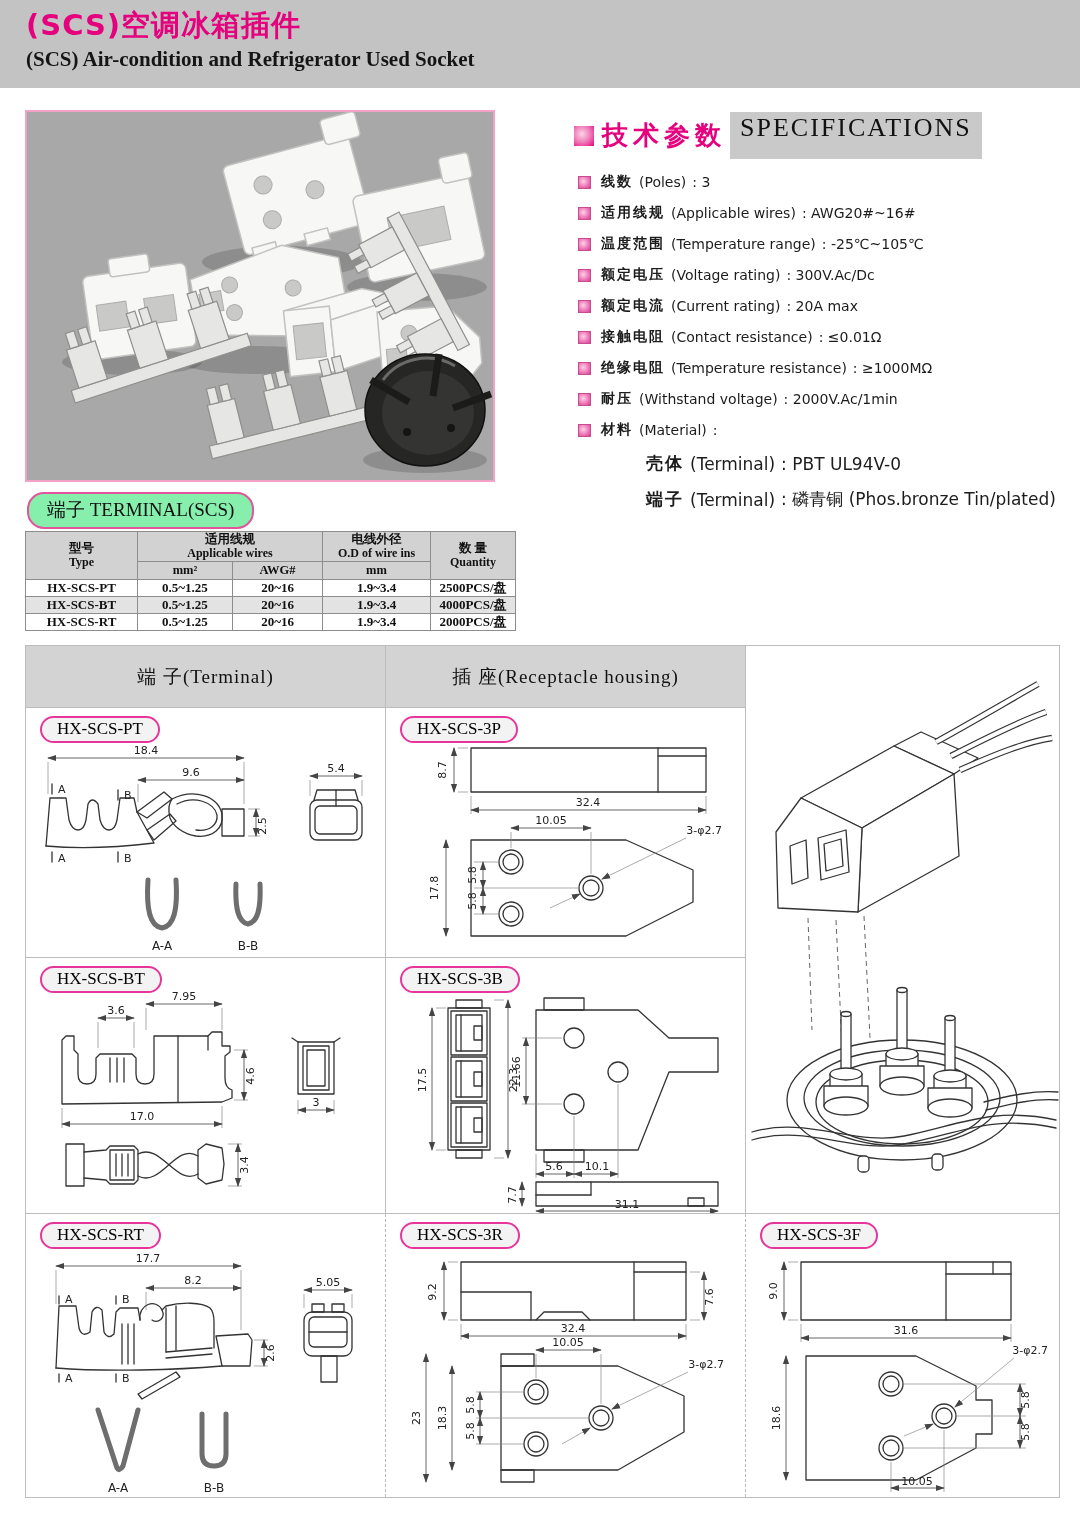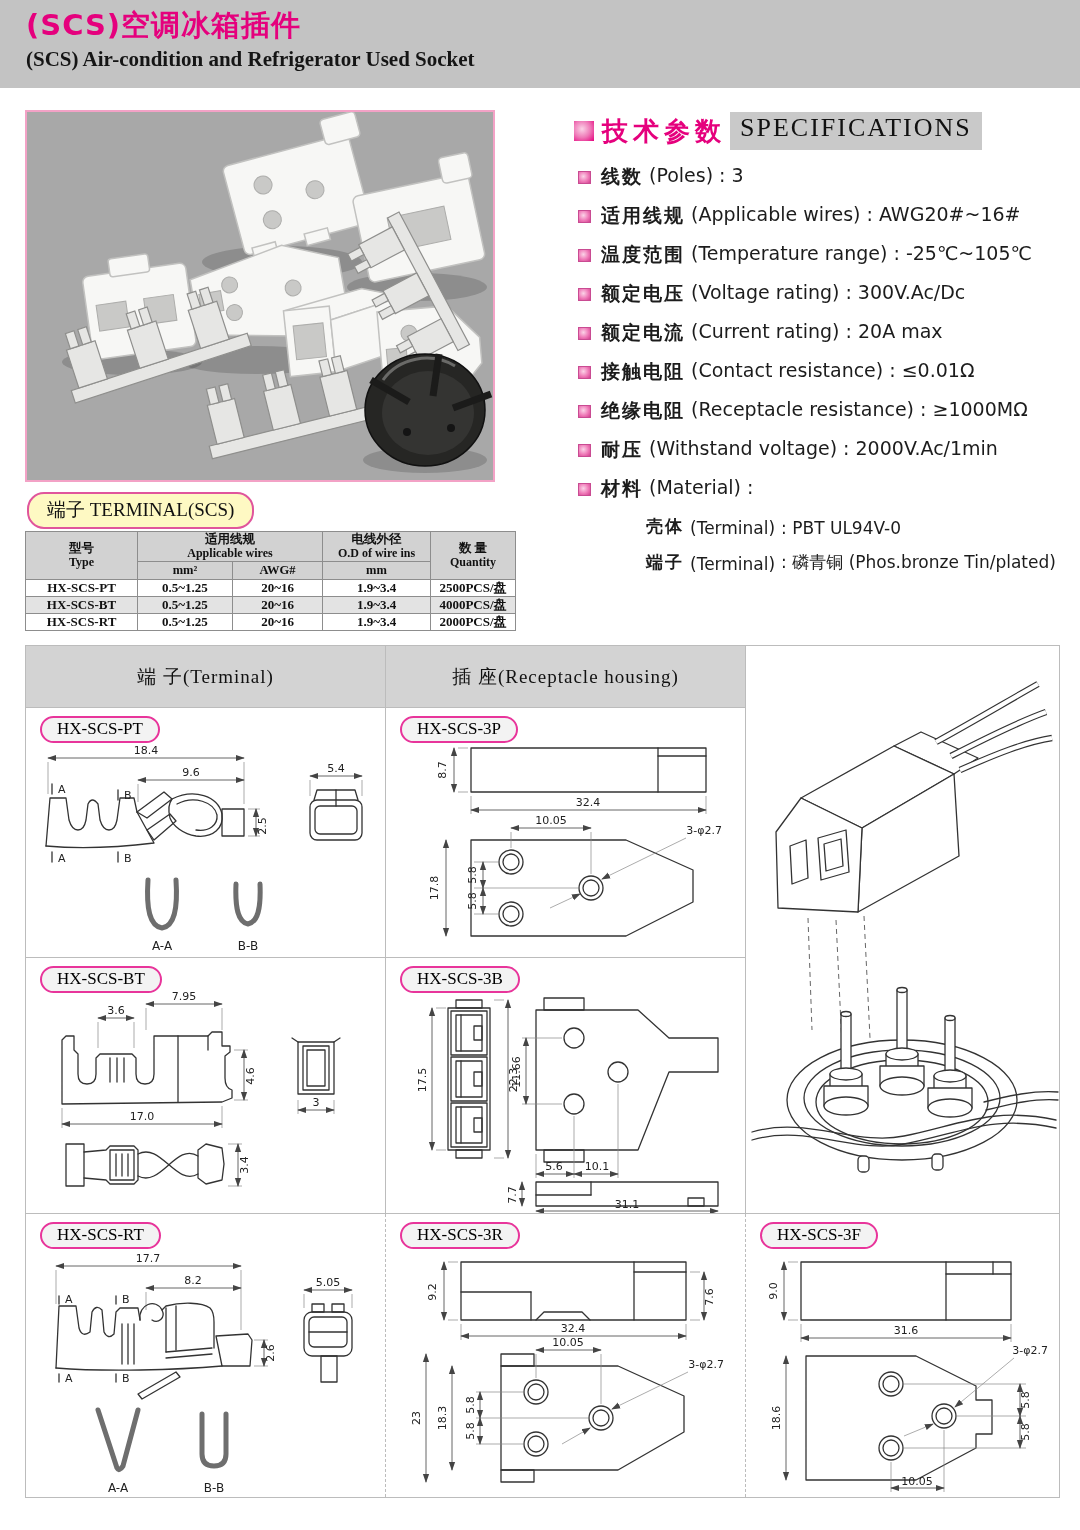--- a/index.html
+++ b/index.html
@@ -8,29 +8,29 @@
   .topband{position:absolute;left:0;top:0;width:1080px;height:88px;background:#c3c3c3;}
   .title{position:absolute;left:26px;top:6px;font-size:29px;font-weight:bold;color:#e5007d;letter-spacing:1px;text-align:center;}
   .subtitle{position:absolute;left:26px;top:47px;font-size:21px;font-weight:bold;color:#151515;font-family:"Liberation Serif","DejaVu Serif",serif;}
   
   .photo{position:absolute;left:25px;top:110px;width:466px;height:368px;background:#a8a8a8;border:2px solid #f3a2c6;}
   
   .specs{position:absolute;left:574px;top:112px;width:500px;}
   .spec-head{display:flex;align-items:center;margin-bottom:14px;}
   .sq-big{width:20px;height:20px;margin-right:8px;background:radial-gradient(circle at 40% 40%, #fbd3e7 0%, #ef7ab8 50%, #e5007d 100%);}
   .spec-cn{font-size:26px;font-weight:bold;color:#e5007d;letter-spacing:5px;margin-right:4px;}
-  .spec-en{font-size:26px;color:#111;background:#c9c9c9;padding:1px 10px 7px;font-family:"Liberation Serif","DejaVu Serif",serif;letter-spacing:2px;}
-  .spec-item{display:flex;align-items:flex-start;margin:0 0 13px 4px;font-size:19px;color:#1c1c1c;}
+  .spec-en{font-size:26px;color:#111;background:#c9c9c9;padding:1px 10px 16px;font-family:"Liberation Serif","DejaVu Serif",serif;letter-spacing:2px;}
+  .spec-item{display:flex;align-items:center;margin:0 0 13px 4px;font-size:14px;color:#1c1c1c;}
   .sq-small{flex:0 0 auto;width:11px;height:11px;margin-right:10px;align-self:center;background:radial-gradient(circle at 40% 40%, #fbd3e7 0%, #ef7ab8 55%, #d1408f 100%);border:1px solid #c94b92;}
   .si-cn{font-weight:bold;margin-right:6px;letter-spacing:2px;}
   .si-en{margin-right:6px;}
   .si-val{color:#1c1c1c;}
-  .spec-sub{margin:0 0 13px 72px;font-size:17px;color:#1c1c1c;display:flex;align-items:flex-end;}
+  .spec-sub{margin:0 0 13px 72px;font-size:17px;color:#1c1c1c;display:flex;align-items:center;}
   
-  .badge{position:absolute;left:27px;top:492px;border:2px solid #e0559c;border-radius:17px;background:#fef9c3;padding:3px 18px 4px;font-family:"Liberation Serif","DejaVu Serif",serif;font-size:19px;color:#111;}
+  .badge{position:absolute;left:27px;top:492px;border:2px solid #e0559c;border-radius:17px;background:#86efac;padding:3px 18px 4px;font-family:"Liberation Serif","DejaVu Serif",serif;font-size:19px;color:#111;}
   
   table.ttable{position:absolute;left:25px;top:531px;border-collapse:collapse;table-layout:fixed;width:490px;font-family:"Liberation Serif","DejaVu Serif",serif;}
   table.ttable th,table.ttable td{border:1px solid #8d8d8d;text-align:center;vertical-align:middle;padding:0;line-height:1.15;}
   table.ttable th{background:#d2d2d2;font-weight:bold;font-size:12.5px;color:#111;}
   table.ttable td{font-size:13px;font-weight:bold;color:#111;height:16px;}
   tr.alt td{background:#e3e3e3;}
   .hsub{font-size:12px;}
   
   .dgrid{position:absolute;left:25px;top:645px;width:1035px;height:853px;display:grid;grid-template-columns:360px 360px 313px;grid-template-rows:62px 250px 256px 283px;border:1px solid #bcbcbc;box-sizing:border-box;}
   .dcell{position:relative;background:#fff;box-sizing:border-box;overflow:hidden;}
@@ -216,21 +216,21 @@
       </div>
     <div class="spec-item">
         <span class="sq-small"></span>
         <span class="si-cn">接触电阻</span>
         <span class="si-en">(Contact resistance)</span>
         <span class="si-val">: ≤0.01Ω</span>
       </div>
     <div class="spec-item">
         <span class="sq-small"></span>
         <span class="si-cn">绝缘电阻</span>
-        <span class="si-en">(Receptacle resistance)</span>
+        <span class="si-en">(Temperature resistance)</span>
         <span class="si-val">: ≥1000MΩ</span>
       </div>
     <div class="spec-item">
         <span class="sq-small"></span>
         <span class="si-cn">耐压</span>
         <span class="si-en">(Withstand voltage)</span>
         <span class="si-val">: 2000V.Ac/1min</span>
       </div>
     <div class="spec-item">
         <span class="sq-small"></span>

